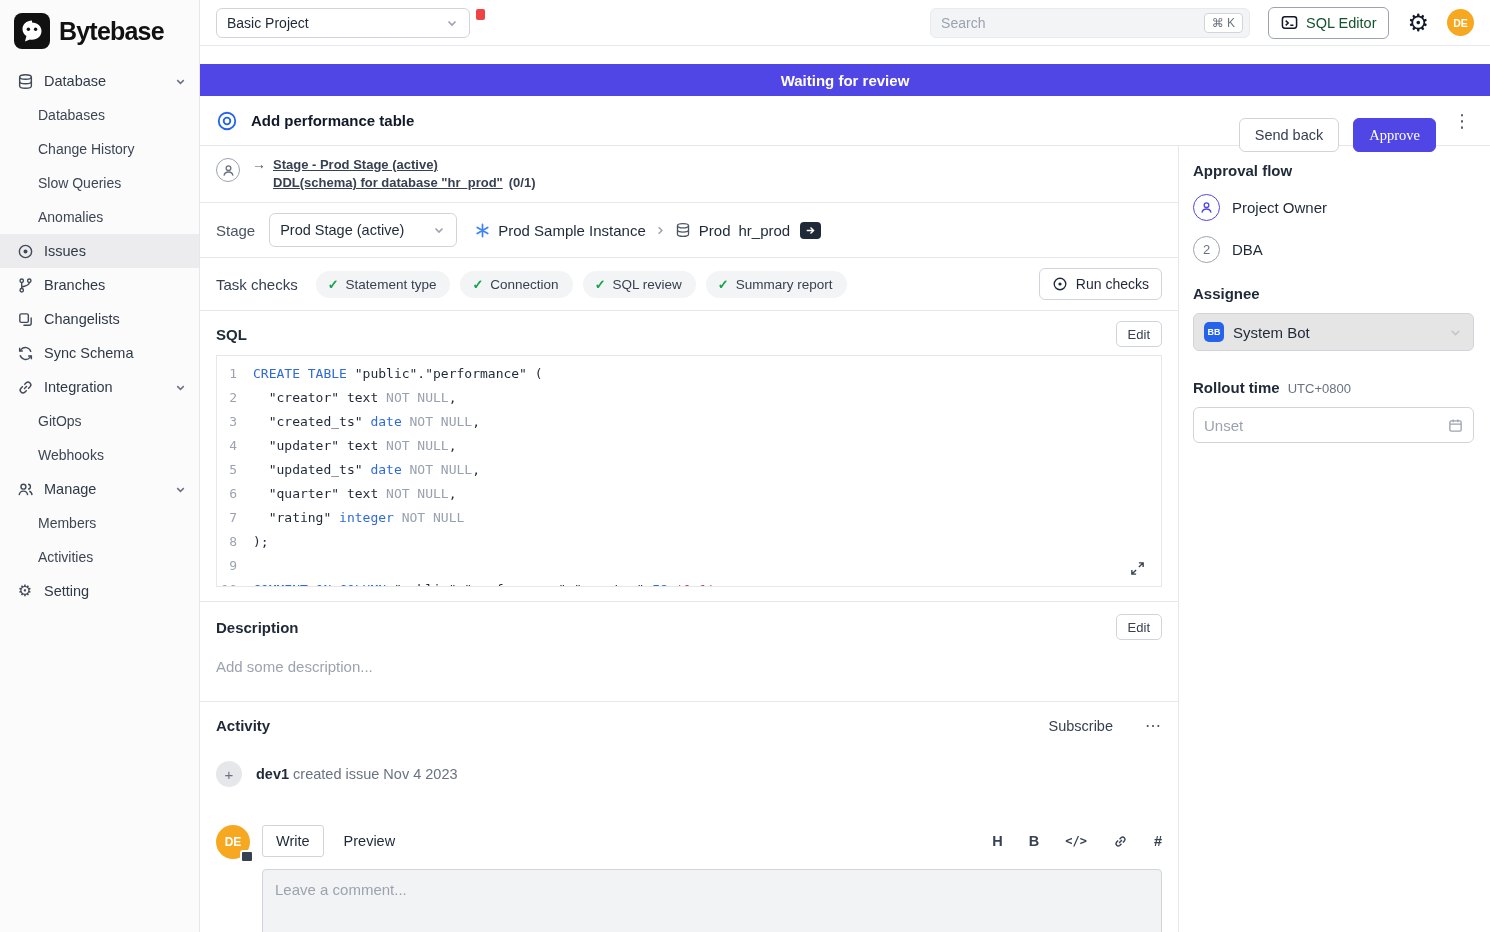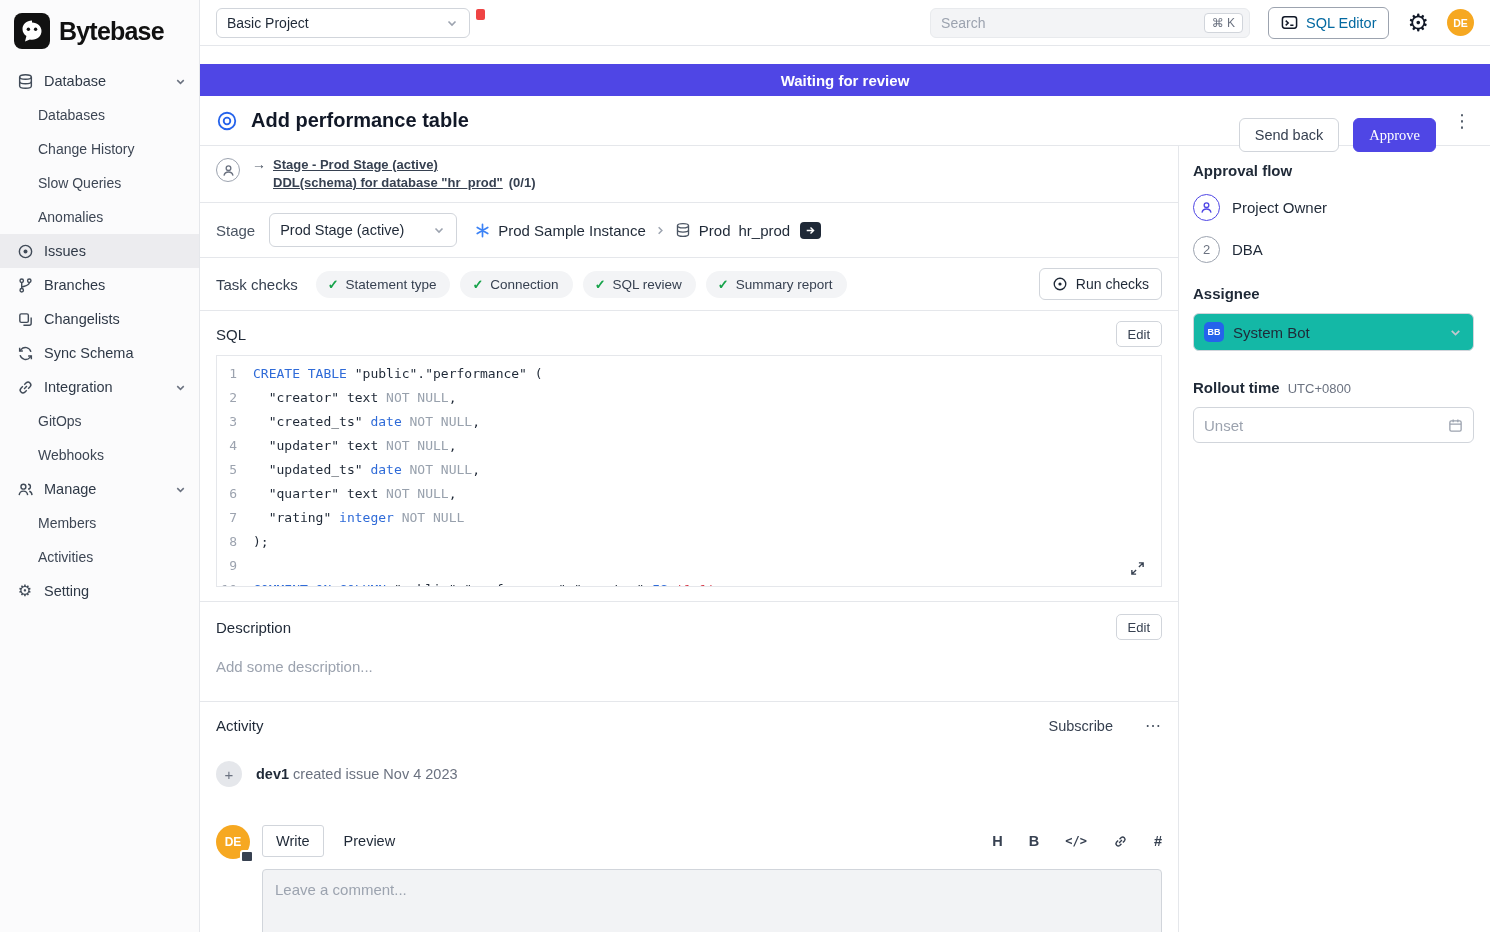--- a/index.html
+++ b/index.html
@@ -21,28 +21,28 @@
   .main{flex:1;display:flex;flex-direction:column;min-width:0;}
   .topbar{height:46px;flex:none;display:flex;align-items:center;padding:0 16px;border-bottom:1px solid #e5e7eb;}
   .proj-select{width:254px;height:30px;border:1px solid #d1d5db;border-radius:6px;display:flex;align-items:center;justify-content:space-between;padding:0 10px;font-size:14px;color:#1f2937;background:#fff;cursor:pointer;}
   .proj-chev{color:#9ca3af;display:flex;}
   .notif-dot{width:9px;height:11px;background:#ef4444;border-radius:2px;margin:-16px 0 0 6px;flex:none;}
   .topbar-right{margin-left:auto;display:flex;align-items:center;gap:18px;}
   .search-box{width:320px;height:30px;background:#f3f4f6;border:1px solid #e8eaed;border-radius:6px;display:flex;align-items:center;padding:0 6px 0 10px;gap:8px;}
   .search-box input{flex:1;border:none;background:transparent;outline:none;font-size:14px;color:#374151;font-family:inherit;min-width:0;}
   .search-box input::placeholder{color:#9ca3af;}
   .kbd{border:1px solid #d1d5db;background:#fff;border-radius:4px;font-size:12px;color:#6b7280;padding:2px 7px;white-space:nowrap;}
-  .sqled-btn{height:32px;border:1px solid #9ca3af;border-radius:6px;display:flex;align-items:center;gap:8px;padding:0 12px;font-size:14.5px;font-weight:500;color:#0369a1;background:#fff;cursor:pointer;font-family:inherit;}
+  .sqled-btn{height:32px;border:1px solid #9ca3af;border-radius:6px;display:flex;align-items:center;gap:8px;padding:0 12px;font-size:14.5px;font-weight:500;color:#14532d;background:#fff;cursor:pointer;font-family:inherit;}
   .gear{font-size:24px;color:#111827;line-height:1;cursor:pointer;}
   .avatar{width:27px;height:27px;border-radius:50%;background:#f6a821;color:#fff;font-size:10.5px;font-weight:700;display:flex;align-items:center;justify-content:center;cursor:pointer;flex:none;}
 
   
   .banner{height:32px;margin-top:18px;background:#4f46e5;color:#fff;display:flex;align-items:center;justify-content:center;font-size:15px;font-weight:600;flex:none;}
   .issue-header{display:flex;align-items:center;gap:13px;padding:0 16px;height:50px;border-bottom:1px solid #e5e7eb;flex:none;}
-  .issue-title{font-size:20px;font-weight:700;color:#111827;}
+  .issue-title{font-size:15px;font-weight:700;color:#111827;}
   .hdr-actions{margin-left:auto;display:flex;align-items:center;gap:14px;}
   .btn{height:34px;padding:0 15px;border-radius:6px;border:1px solid #d1d5db;background:#fff;font-size:14.5px;color:#374151;display:inline-flex;align-items:center;gap:7px;cursor:pointer;font-family:inherit;margin-top:29px;}
   .btn.primary{background:#4f46e5;border-color:#4f46e5;color:#fff;font-family:Liberation Serif, serif;}
   .btn-sm{height:26px;padding:0 11px;border-radius:5px;border:1px solid #d1d5db;background:#fff;font-size:13px;color:#374151;display:inline-flex;align-items:center;cursor:pointer;font-family:inherit;}
   .kebab{font-size:18px;color:#4b5563;cursor:pointer;padding:0 3px;}
 
   
   .body-row{flex:1;display:flex;min-height:0;}
   .content{flex:1;min-width:0;display:flex;flex-direction:column;overflow:hidden;}
 
@@ -64,21 +64,21 @@
   .db-badge{width:21px;height:17px;background:#1f2937;border-radius:4px;display:flex;align-items:center;justify-content:center;cursor:pointer;margin-left:2px;}
 
   .checks-row{display:flex;align-items:center;gap:10px;padding:10px 16px;border-bottom:1px solid #e5e7eb;}
   .checks-label{font-size:15px;color:#374151;margin-right:8px;}
   .check-pill{display:inline-flex;align-items:center;gap:7px;background:#f3f4f6;border-radius:999px;padding:6px 14px 6px 12px;font-size:13.5px;color:#374151;cursor:pointer;}
   .check-mark{color:#16a34a;font-size:13px;font-weight:700;}
   .run-btn{margin-left:auto;height:32px;padding:0 12px;border:1px solid #d1d5db;border-radius:6px;background:#fff;display:inline-flex;align-items:center;gap:8px;font-size:14px;color:#1f2937;cursor:pointer;font-family:inherit;}
 
   .sql-section{padding:10px 16px 14px;border-bottom:1px solid #e5e7eb;}
   .sec-head{display:flex;align-items:center;justify-content:space-between;}
-  .sec-title{font-size:15px;font-weight:400;color:#1f2937;}
+  .sec-title{font-size:15px;font-weight:700;color:#1f2937;}
   .code-block{margin-top:8px;border:1px solid #e5e7eb;height:232px;overflow:hidden;position:relative;padding-top:6px;background:#fff;}
   .code-line{display:flex;line-height:24px;font-family:"DejaVu Sans Mono",monospace;font-size:13px;}
   .ln{width:36px;text-align:right;padding-right:16px;color:#9ca3af;flex:none;}
   .code-text{white-space:pre;}
   .tok-kw{color:#2f6bd8;}
   .tok-p{color:#1f2937;}
   .tok-gray{color:#98a1ad;}
   .tok-red{color:#d73a49;}
   .expand-btn{position:absolute;right:16px;bottom:10px;color:#374151;cursor:pointer;display:flex;}
 
@@ -108,21 +108,21 @@
   .comment-box textarea::placeholder{color:#9ca3af;}
 
   
   .rightpanel{width:312px;flex:none;border-left:1px solid #e5e7eb;padding:16px 16px 0 14px;overflow:hidden;}
   .rp-title{font-size:15px;font-weight:600;color:#1f2937;}
   .appr-step{display:flex;align-items:center;gap:12px;margin-top:15px;}
   .step-person{width:27px;height:27px;border-radius:50%;border:1.6px solid #4f46e5;color:#4f46e5;display:flex;align-items:center;justify-content:center;flex:none;}
   .step-num{width:27px;height:27px;border-radius:50%;border:1.4px solid #9ca3af;color:#6b7280;font-size:13px;display:flex;align-items:center;justify-content:center;flex:none;}
   .step-label{font-size:15px;color:#1f2937;}
   .rp-block{margin-top:22px;}
-  .assignee-select{margin-top:11px;height:38px;border:1px solid #d1d5db;border-radius:6px;display:flex;align-items:center;gap:9px;padding:0 10px;cursor:pointer;background:#14b8a6;}
+  .assignee-select{margin-top:11px;height:38px;border:1px solid #d1d5db;border-radius:6px;display:flex;align-items:center;gap:9px;padding:0 10px;cursor:pointer;background:#e5e5e5;}
   .bb-avatar{width:20px;height:20px;border-radius:5px;background:#2563eb;color:#fff;font-size:9px;font-weight:700;display:flex;align-items:center;justify-content:center;flex:none;}
   .assignee-name{font-size:15px;color:#1f2937;}
   .sel-chev{margin-left:auto;color:#c3c8cf;display:flex;}
   .rollout-head{display:flex;align-items:baseline;gap:8px;margin-top:28px;}
   .tz{font-size:13px;color:#6b7280;font-weight:400;}
   .rollout-input{margin-top:11px;height:36px;border:1px solid #d1d5db;border-radius:6px;display:flex;align-items:center;padding:0 10px;cursor:pointer;background:#fff;}
   .rollout-input input{flex:1;border:none;outline:none;background:transparent;font-size:15px;color:#374151;font-family:inherit;min-width:0;}
   .rollout-input input::placeholder{color:#9ca3af;}
   .cal{color:#9ca3af;display:flex;}
 </style>

